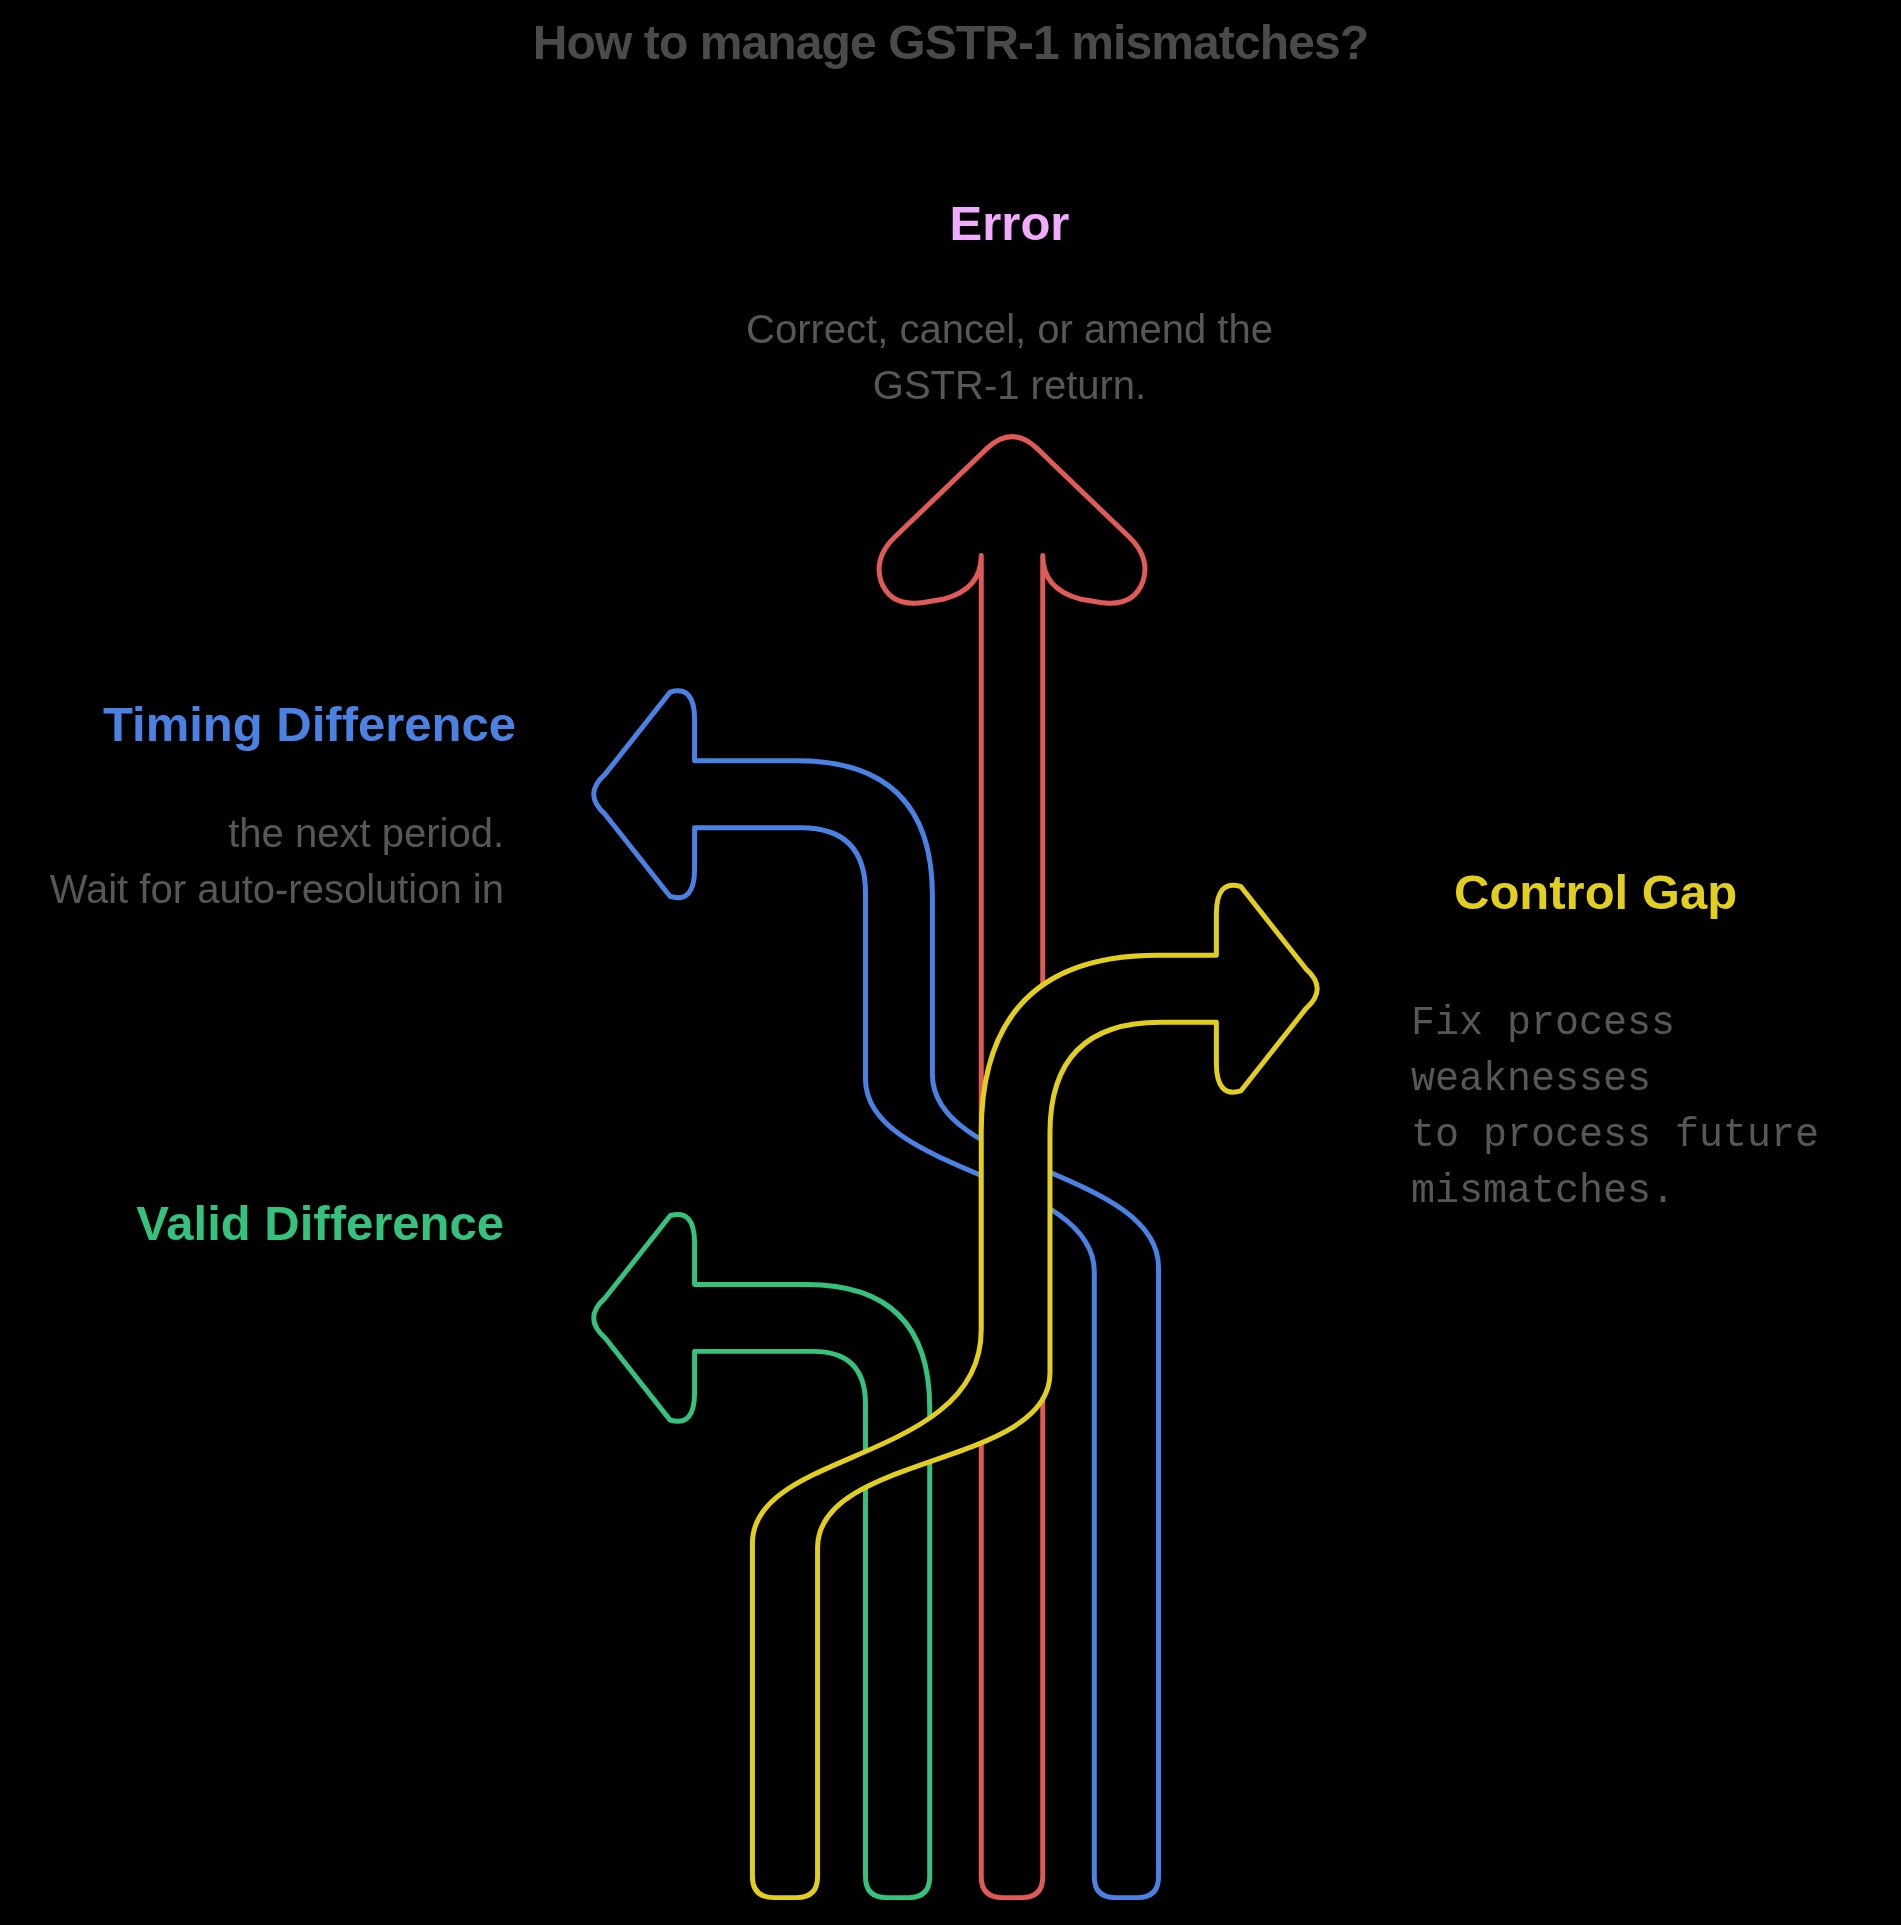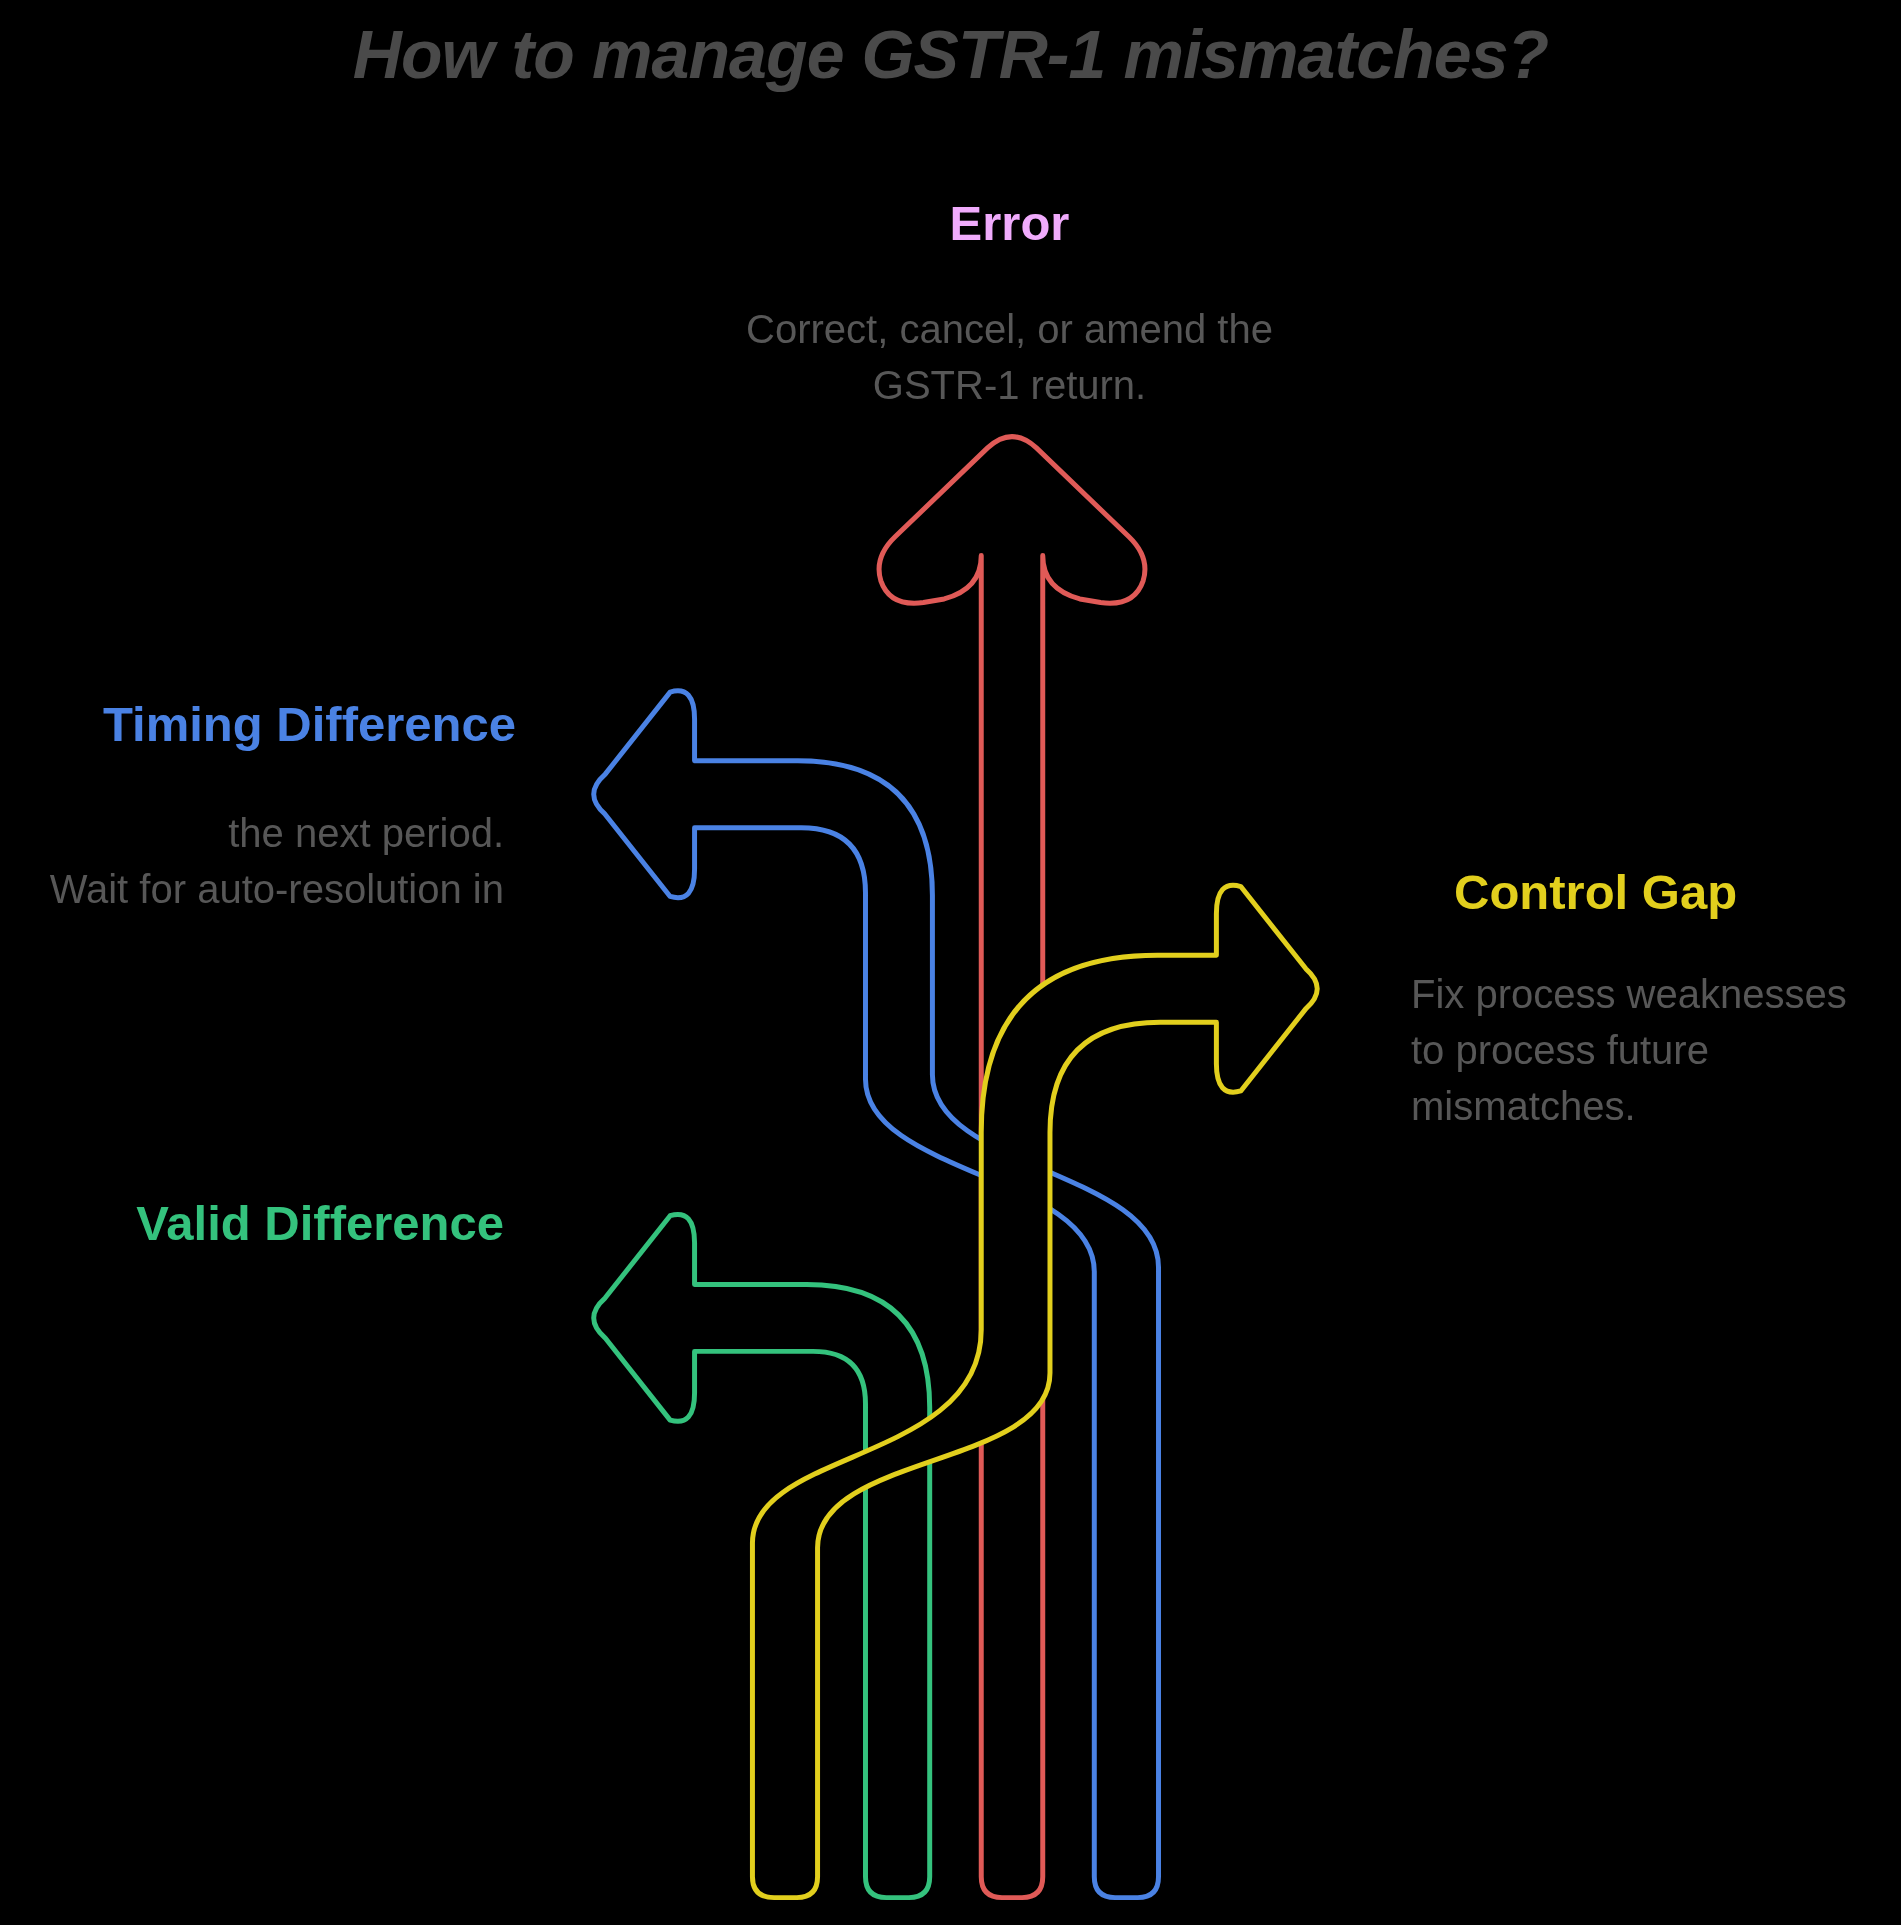--- a/index.html
+++ b/index.html
@@ -25,26 +25,25 @@
     fill: #000;
     stroke-width: 5.5;
     stroke-linejoin: round;
   }
   .page-title {
     position: absolute;
     top: 14.5px;
     left: 0;
     width: 1901px;
     text-align: center;
-    font-size: 68px;
+    font-size: 48px;
     font-weight: 700;
     letter-spacing: -0.9px;
     line-height: 1.15;
     color: #4a4a4a;
-    font-style: italic;
   }
   .section-heading {
     position: absolute;
     font-size: 49px;
     font-weight: 700;
     line-height: 58px;
   }
   .section-desc {
     position: absolute;
     font-size: 40px;
@@ -57,21 +56,21 @@
   .align-center { text-align: center; }
 
   
   .error-heading { top: 194px; left: 693px; width: 633px; }
   .error-desc    { top: 301px; left: 693px; width: 633px; }
   
   .timing-heading { top: 695px; left: 0; width: 504px; }
   .timing-desc    { top: 805px; left: 0; width: 504px; }
   
   .control-heading { top: 863px;  left: 1411px; width: 488px; margin-left: 43px; }
-  .control-desc    { top: 966px; left: 1411px; width: 488px; }
+  .control-desc    { top: 996px; left: 1411px; width: 488px; font-family: Liberation Mono, monospace; }
   
   .valid-heading { top: 1194px; left: 0; width: 504px; }
   .valid-desc    { top: 1303px; left: 0; width: 504px; }
 </style>
 </head>
 <body style="background: rgb(0, 0, 0);">
 
 <div class="page">
 
   <svg class="arrows-svg" viewBox="0 0 2102 2128" aria-hidden="true">

